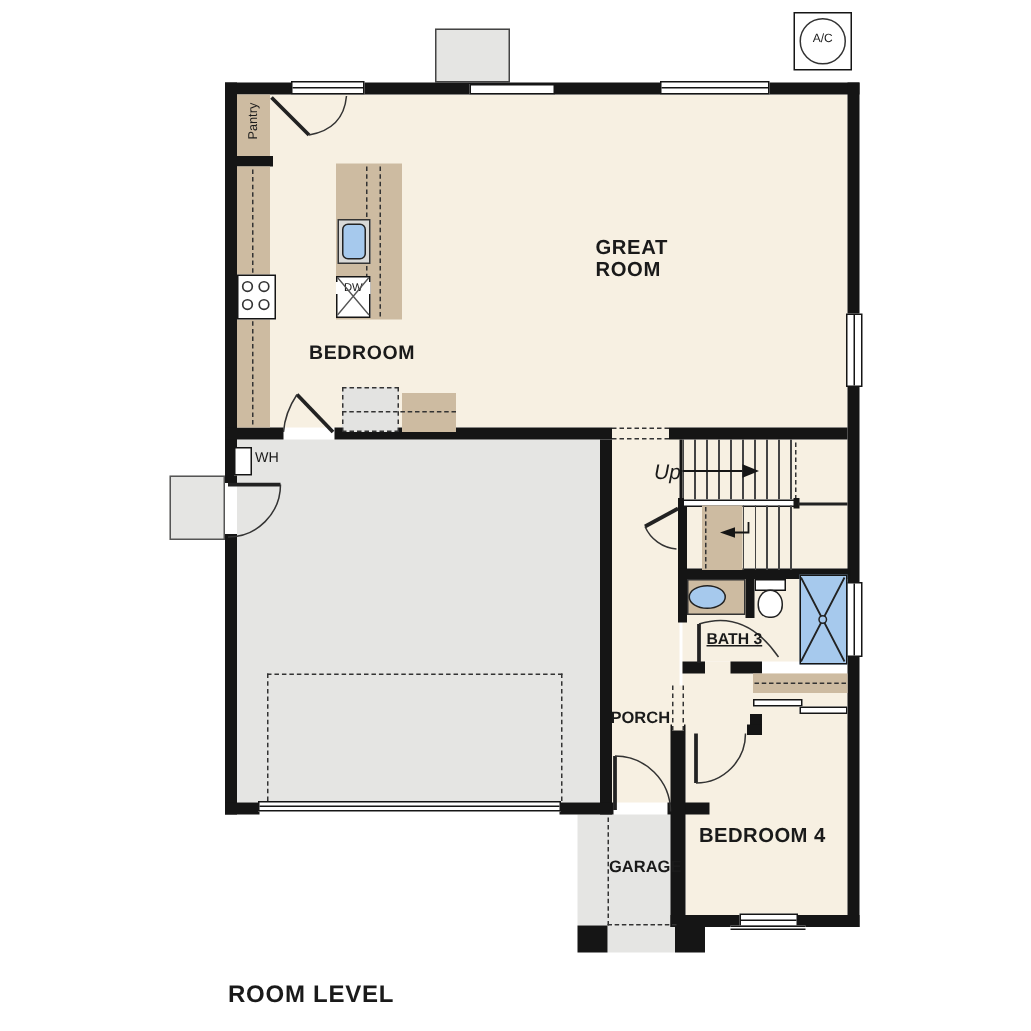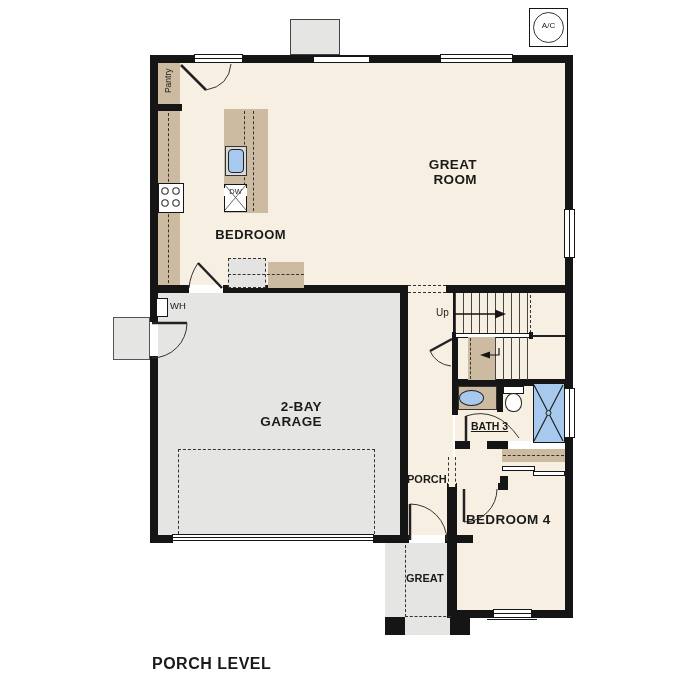--- a/index.html
+++ b/index.html
@@ -9,21 +9,21 @@
   .wall{position:absolute;background:#151515;}
   .floor{position:absolute;background:#F7F0E2;}
   .gray{position:absolute;background:#E5E5E3;}
   .tan{position:absolute;background:#CDBBA1;}
   .white-box{position:absolute;background:#fff;border:1px solid #151515;box-sizing:border-box;}
   .window-h{position:absolute;background:#fff;border:1px solid #151515;box-sizing:border-box;
     background-image:linear-gradient(#151515,#151515);background-size:100% 1px;background-position:center;background-repeat:no-repeat;}
   .window-v{position:absolute;background:#fff;border:1px solid #151515;box-sizing:border-box;
     background-image:linear-gradient(#151515,#151515);background-size:1px 100%;background-position:center;background-repeat:no-repeat;}
   .label{position:absolute;font-weight:bold;color:#1a1a1a;line-height:1.12;white-space:pre-line;}
-  .label.center{text-align:right;}
+  .label.center{text-align:left;}
   .small{font-weight:normal;}
   .dash-v{position:absolute;border-left:1px dashed #333;}
   .dash-h{position:absolute;border-top:1px dashed #333;}
   .treads{position:absolute;background-image:repeating-linear-gradient(to right,#444 0,#444 1px,transparent 1px,transparent 8px);}
   svg.overlay{position:absolute;left:0;top:0;pointer-events:none;}
 </style>
 </head>
 <body>
 
 <div id="plan">
@@ -103,21 +103,21 @@
 
   <div class="treads" style="left:455px;top:293px;width:75px;height:40px;"></div>
   <div class="dash-v" style="left:530px;top:295px;height:38px;"></div>
   <div class="abs" style="left:453px;top:333px;width:79px;height:5px;background:#fff;border:1px solid #151515;box-sizing:border-box;"></div>
   <div class="wall" style="left:452px;top:332px;width:4px;height:7px;"></div>
   <div class="wall" style="left:529px;top:332px;width:4px;height:7px;"></div>
   <div class="abs" style="left:532px;top:335px;width:33px;height:1.5px;background:#222;"></div>
   <div class="tan" style="left:468px;top:337px;width:27px;height:43px;"></div>
   <div class="dash-v" style="left:470px;top:338px;height:41px;"></div>
   <div class="treads" style="left:495px;top:337px;width:35px;height:43px;"></div>
-  <div class="label small" style="left:436px;top:307px;font-size:10px;">Up</div>
+  <div class="label small" style="left:436px;top:307px;font-size:14px;font-style:italic;">Up</div>
 
   <div class="tan" style="left:458px;top:386px;width:39px;height:24px;border:1px solid #333;box-sizing:border-box;"></div>
   <div class="abs" style="left:459px;top:390px;width:25px;height:16px;background:#A6C9ED;border:1.2px solid #222;border-radius:50%;box-sizing:border-box;"></div>
   <div class="white-box" style="left:503px;top:386px;width:21px;height:8px;"></div>
   <div class="abs" style="left:505px;top:393px;width:17px;height:19px;background:#fff;border:1.2px solid #222;border-radius:50% 50% 45% 45%;box-sizing:border-box;"></div>
   <div class="abs" style="left:533px;top:383px;width:32px;height:60px;background:#A6C9ED;border:1.5px solid #151515;box-sizing:border-box;"></div>
 
   <div class="tan" style="left:502px;top:449px;width:63px;height:13px;"></div>
   <div class="dash-h" style="left:503px;top:455px;width:61px;"></div>
   <div class="white-box" style="left:502px;top:466px;width:33px;height:5px;"></div>
@@ -164,20 +164,19 @@
     <path d="M225,185 L246,210 M246,185 L225,210" stroke="#555" stroke-width="0.9" fill="none"></path>
 
     <circle cx="165" cy="191" r="3.2" fill="#fff" stroke="#333" stroke-width="1.1"></circle>
     <circle cx="176" cy="191" r="3.2" fill="#fff" stroke="#333" stroke-width="1.1"></circle>
     <circle cx="165" cy="203" r="3.2" fill="#fff" stroke="#333" stroke-width="1.1"></circle>
     <circle cx="176" cy="203" r="3.2" fill="#fff" stroke="#333" stroke-width="1.1"></circle>
   </svg>
 
   <div class="label center" style="left:397px;top:157px;width:80px;font-size:13.5px;letter-spacing:.4px;">GREAT ROOM</div>
   <div class="label center" style="left:206px;top:228px;width:80px;font-size:13px;letter-spacing:.4px;">BEDROOM</div>
-  <div class="label center" style="left:232px;top:399px;width:90px;font-size:13.5px;letter-spacing:.4px;">2-BAY GARAGE</div>
   <div class="label" style="left:471px;top:421px;font-size:10.5px;text-decoration:underline;">BATH 3</div>
   <div class="label" style="left:407px;top:473px;font-size:11px;">PORCH</div>
-  <div class="label" style="left:406px;top:572px;font-size:11px;">GREAT</div>
-  <div class="label" style="left:466px;top:512px;font-size:13.5px;letter-spacing:.3px;">BEDROOM 4</div>
-  <div class="label" style="left:152px;top:655px;font-size:16px;letter-spacing:.5px;">PORCH LEVEL</div>
+  <div class="label" style="left:406px;top:572px;font-size:11px;">GARAGE</div>
+  <div class="label" style="left:466px;top:549px;font-size:13.5px;letter-spacing:.3px;">BEDROOM 4</div>
+  <div class="label" style="left:152px;top:655px;font-size:16px;letter-spacing:.5px;">ROOM LEVEL</div>
 
 </div>
 
 </body></html>

